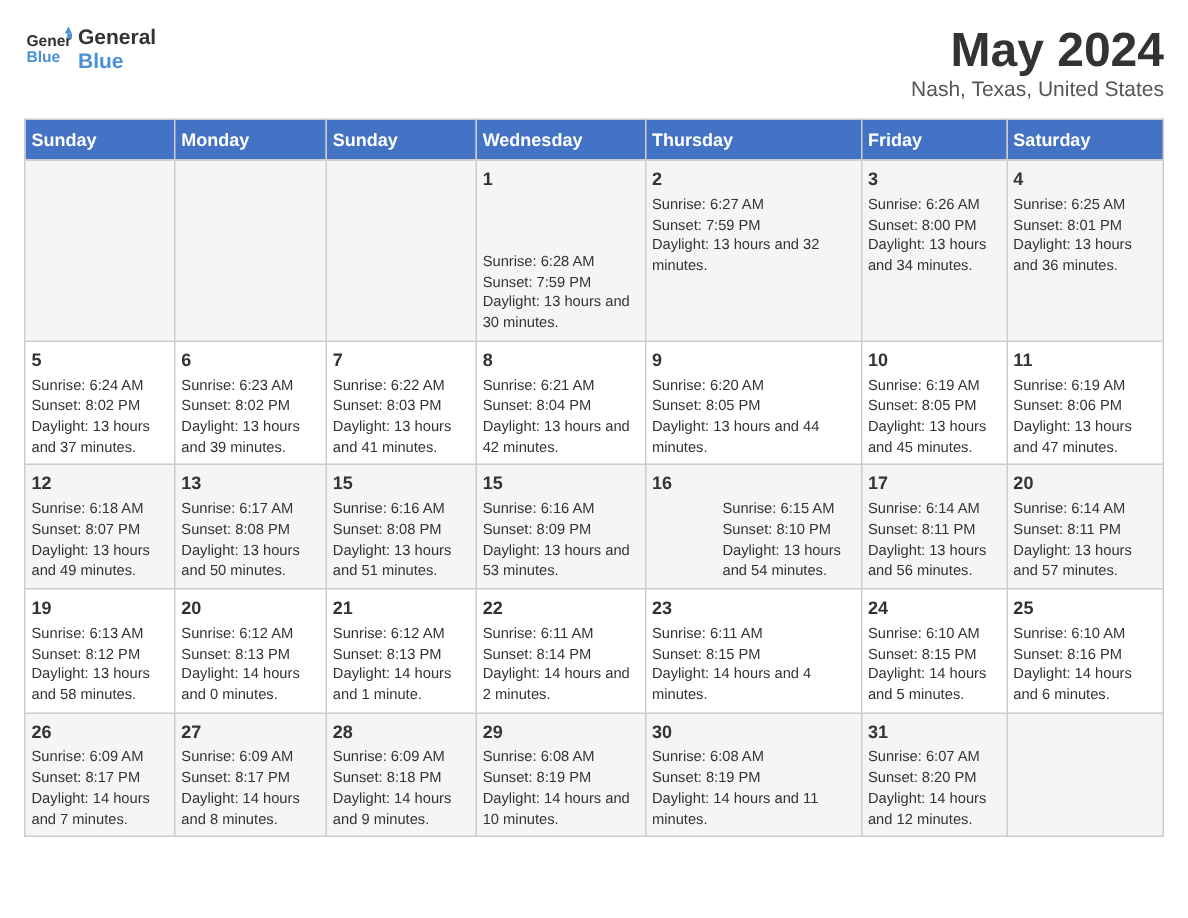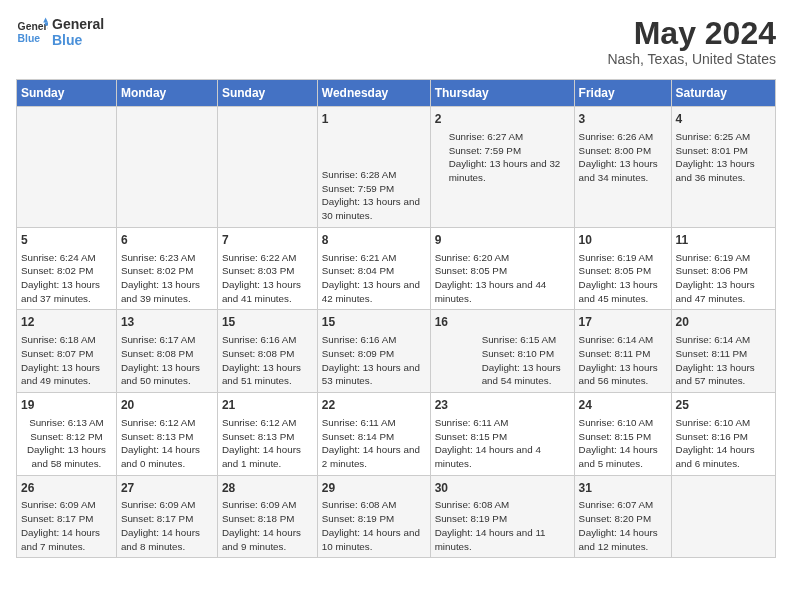--- a/index.html
+++ b/index.html
@@ -119,21 +119,21 @@
         <td></td>
         <td></td>
         <td>
           <span class="day-num">1</span>
           <div class="day-info" style="white-space: pre-line; margin-top: 40px;">Sunrise: 6:28 AM
 Sunset: 7:59 PM
 Daylight: 13 hours and 30 minutes.</div>
         </td>
         <td>
           <span class="day-num">2</span>
-          <div class="day-info" style="white-space: pre-line; margin-left: 14px;">Sunrise: 6:27 AM
+          <div class="day-info" style="white-space: pre-line;">Sunrise: 6:27 AM
 Sunset: 7:59 PM
 Daylight: 13 hours and 32 minutes.</div>
         </td>
         <td>
           <span class="day-num">3</span>
           <div class="day-info" style="white-space: pre-line;">Sunrise: 6:26 AM
 Sunset: 8:00 PM
 Daylight: 13 hours and 34 minutes.</div>
         </td>
         <td>
@@ -227,21 +227,21 @@
         <td>
           <span class="day-num">20</span>
           <div class="day-info" style="white-space: pre-line;">Sunrise: 6:14 AM
 Sunset: 8:11 PM
 Daylight: 13 hours and 57 minutes.</div>
         </td>
       </tr>
       <tr>
         <td>
           <span class="day-num">19</span>
-          <div class="day-info" style="white-space: pre-line; text-align: center;">Sunrise: 6:13 AM
+          <div class="day-info" style="white-space: pre-line;">Sunrise: 6:13 AM
 Sunset: 8:12 PM
 Daylight: 13 hours and 58 minutes.</div>
         </td>
         <td>
           <span class="day-num">20</span>
           <div class="day-info" style="white-space: pre-line;">Sunrise: 6:12 AM
 Sunset: 8:13 PM
 Daylight: 14 hours and 0 minutes.</div>
         </td>
         <td>

